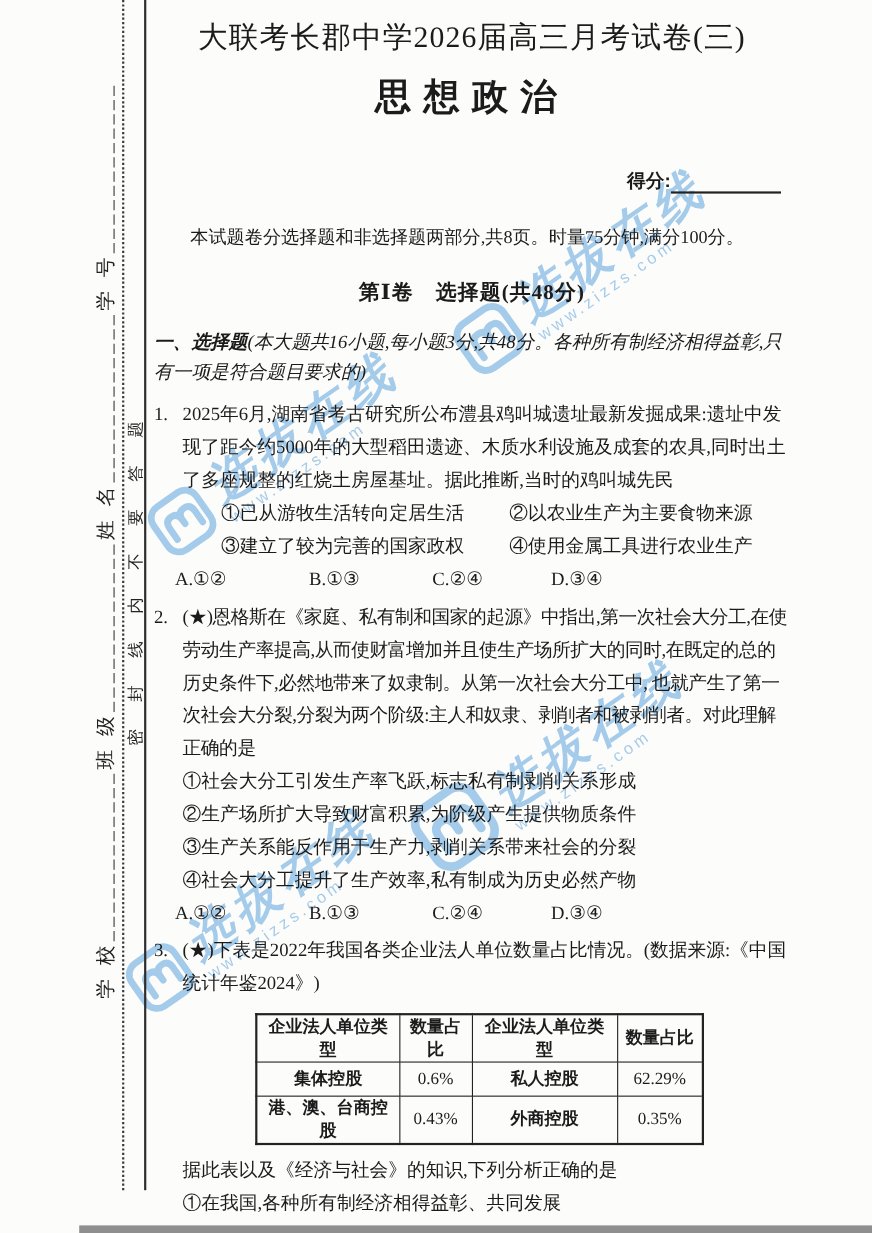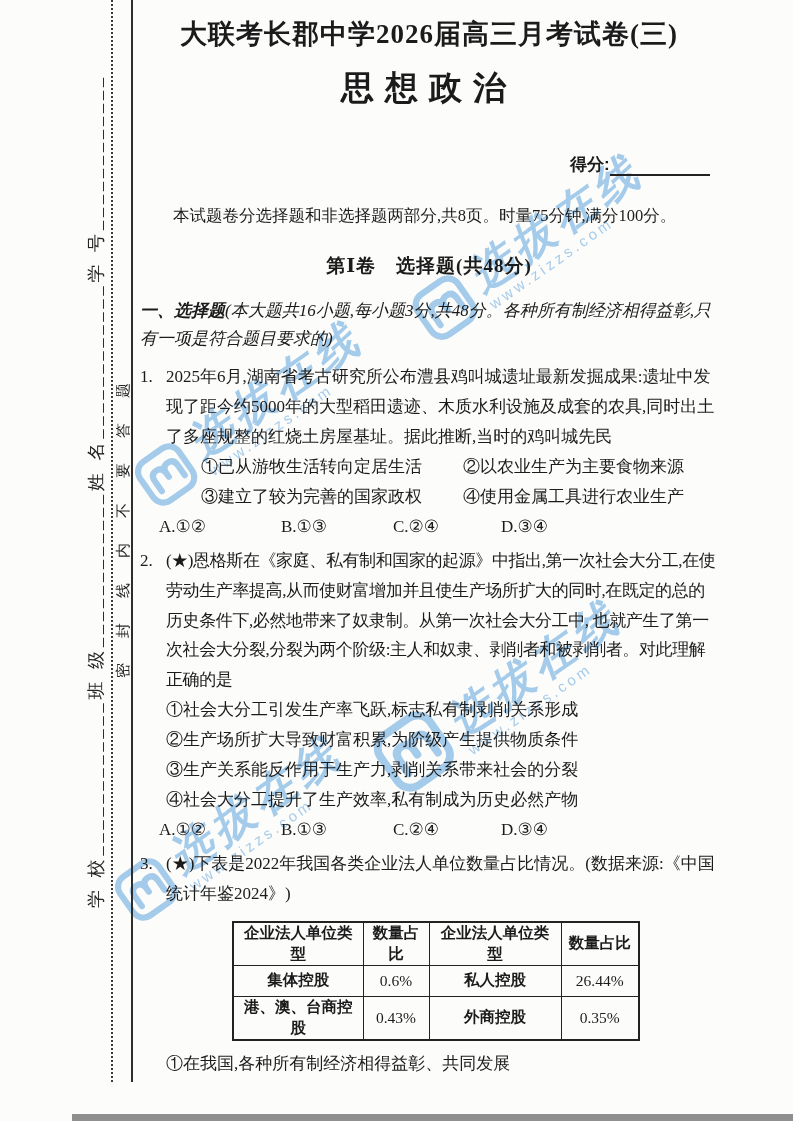--- a/index.html
+++ b/index.html
@@ -18,21 +18,21 @@
   }
   .sidebar-seal {
     position:absolute; left:114px; top:678px; transform-origin:0 0; transform:rotate(-90deg);
     white-space:nowrap; font-size:15px; letter-spacing:25px; color:#222;
   }
 
   
   .main { position:absolute; left:140px; top:0; width:578px; }
 
   .exam-title {
-    margin:16px 0 0 0; text-align:center; font-size:27px; font-weight:bold;
+    margin:16px 0 0 0; text-align:center; font-size:27px; font-weight:normal;
     letter-spacing:1px; white-space:nowrap;
   }
   .subject-title {
     margin:14px 0 0 0; text-align:center; font-size:33px; font-weight:bold;
     letter-spacing:11px; font-family:"Liberation Sans","DejaVu Sans",sans-serif;
   }
   .score-row { margin-top:42px; height:26px; padding-left:430px;
     font-family:"Liberation Sans","DejaVu Sans",sans-serif; font-size:17px; font-weight:bold; }
   .score-blank { display:inline-block; width:100px; height:19px; border-bottom:2px solid #222; vertical-align:bottom; }
 
@@ -209,32 +209,33 @@
             <tr>
           <th>企业法人单位类型</th>
           <th>数量占比</th>
           <th>企业法人单位类型</th>
           <th>数量占比</th>
         </tr>
         <tr>
           <td class="cat">集体控股</td>
           <td>0.6%</td>
           <td class="cat">私人控股</td>
-          <td>26.44%</td>
+          <td>62.29%</td>
         </tr>
         <tr>
           <td class="cat">港、澳、台商控股</td>
           <td>0.43%</td>
           <td class="cat">外商控股</td>
           <td>0.35%</td>
         </tr>
       </tbody>
         </table>
 
       <div class="q">
+        <div>据此表以及《经济与社会》的知识,下列分析正确的是</div>
         <div>①在我国,各种所有制经济相得益彰、共同发展</div>
       </div>
 
     </div>
   </div>
 
   <div class="footer">思想政治试题(长郡版)　第1页(共8页)</div>
   <div class="scan-bar"></div>
 
 </div>

